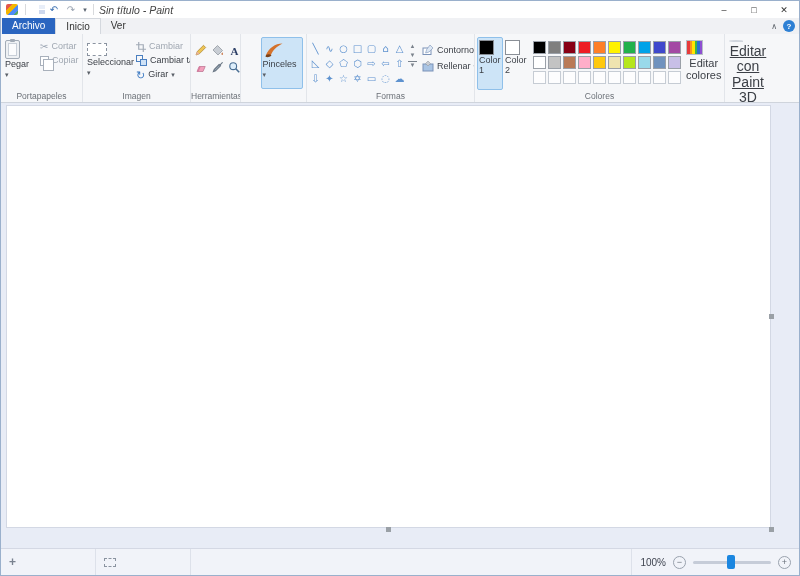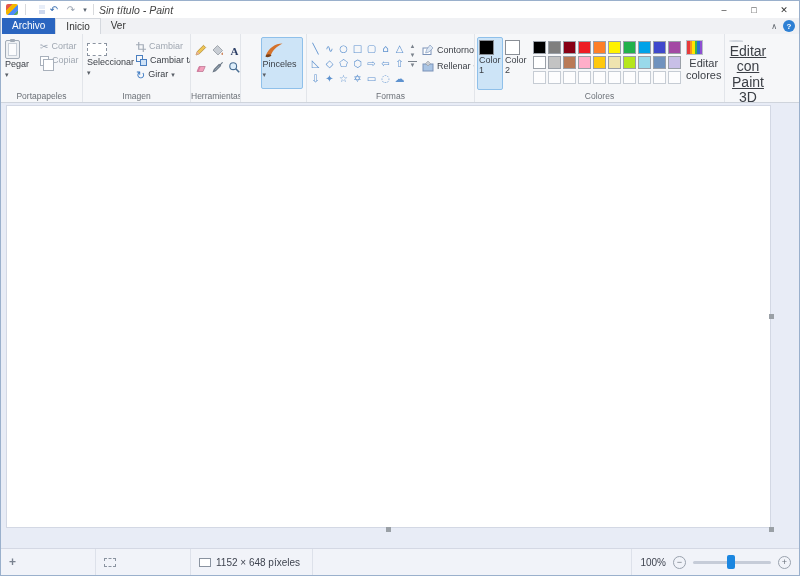--- a/index.html
+++ b/index.html
@@ -349,24 +349,20 @@
     <div class="handle" style="left:768px; top:424px;"></div>
   </div>
 
   <div class="statusbar">
     <div class="seg seg1">
       <span class="cross">+</span>
     </div>
     <div class="seg seg2">
       <span class="mini-dash"></span>
     </div>
-    <div class="seg seg3">
-      <span class="mini-solid"></span>
-      <span>1152 × 648 píxeles</span>
-    </div>
     <div class="seg-fill"></div>
     <div class="segzoom">
       <span>100%</span>
       <span class="zoombtn">−</span>
       <span class="ztrack">
           <span class="zthumb"></span>
         </span>
       <span class="zoombtn">+</span>
     </div>
   </div>

